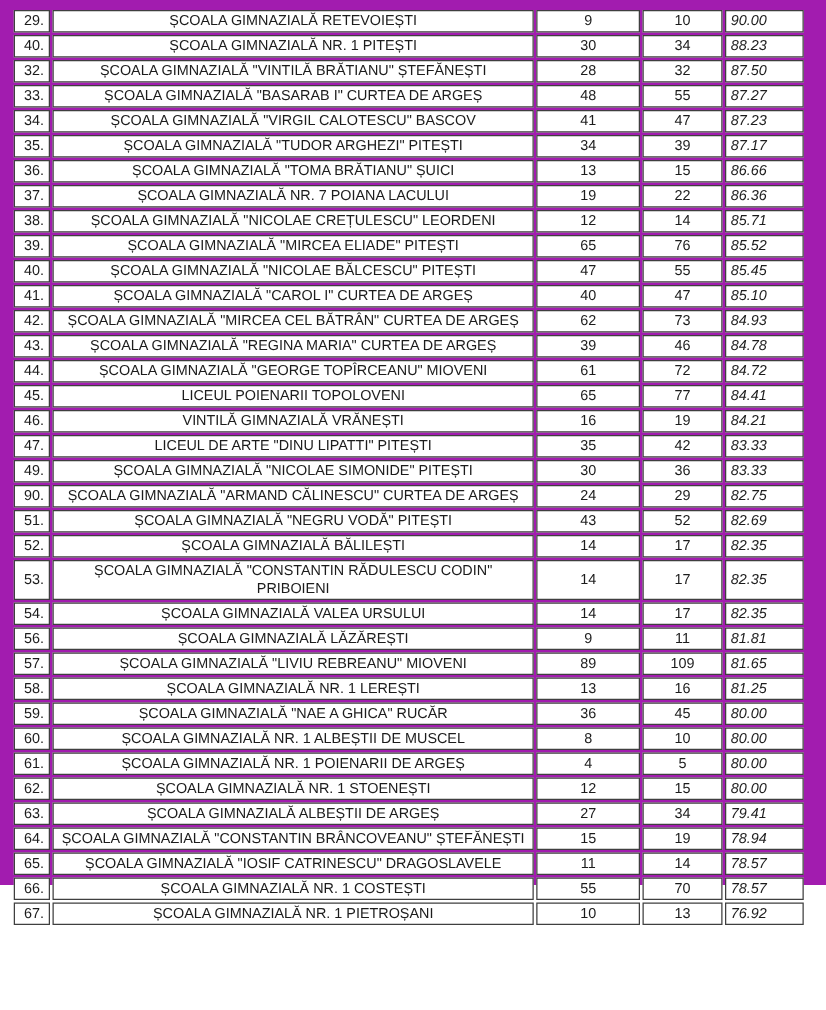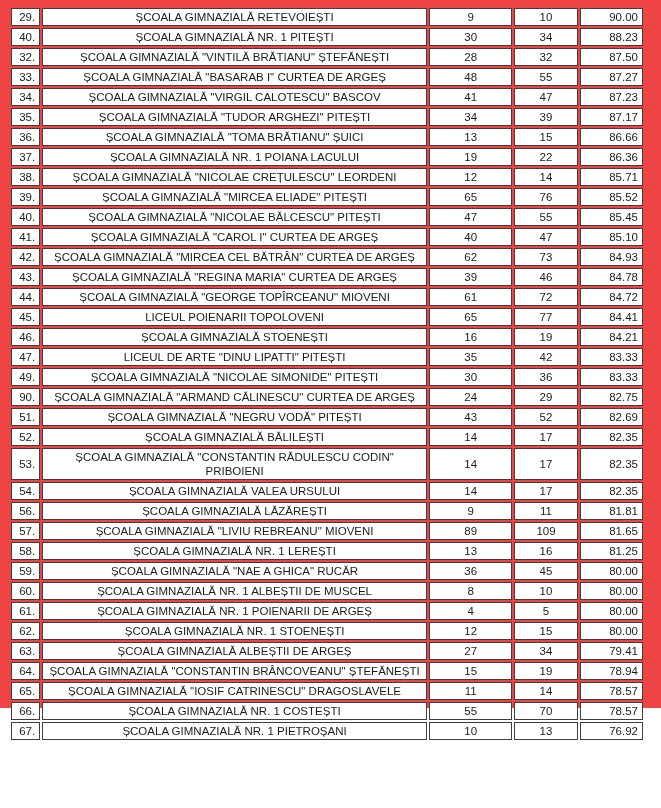--- a/index.html
+++ b/index.html
@@ -8,21 +8,21 @@
     width: 661px;
     height: 808px;
     background: #ffffff;
     font-family: "Liberation Sans", sans-serif;
     overflow: hidden;
   }
   .page {
     position: relative;
     width: 661px;
     height: 708px;
-    background: #ef4444;
+    background: #a21caf;
   }
   table.school-table {
     position: absolute;
     left: 9px;
     top: 6px;
     border-collapse: separate;
     border-spacing: 2px;
     table-layout: fixed;
     width: 636px;
   }
@@ -34,21 +34,21 @@
     line-height: 14px;
     height: 14px;
     padding: 1px 4px;
     vertical-align: middle;
     overflow: hidden;
     box-sizing: content-box;
   }
   td.c-no   { text-align: right; padding-right: 5px; }
   td.c-name { text-align: center;  padding-left: 5px;  }
   td.c-num  { text-align: center; }
-  td.c-pct  { text-align: right; }
+  td.c-pct  { text-align: left; font-style: italic; }
 </style>
 </head>
 <body style="background: rgb(255, 255, 255);">
 
 <div class="page">
   <table class="school-table">
     <colgroup>
       <col style="width:29px">
       <col style="width:383px">
       <col style="width:83px">
@@ -100,21 +100,21 @@
   </tr>
         <tr>
     <td class="c-no">36.</td>
     <td class="c-name">ȘCOALA GIMNAZIALĂ "TOMA BRĂTIANU" ȘUICI</td>
     <td class="c-num">13</td>
     <td class="c-num">15</td>
     <td class="c-pct">86.66</td>
   </tr>
         <tr>
     <td class="c-no">37.</td>
-    <td class="c-name">ȘCOALA GIMNAZIALĂ NR. 1 POIANA LACULUI</td>
+    <td class="c-name">ȘCOALA GIMNAZIALĂ NR. 7 POIANA LACULUI</td>
     <td class="c-num">19</td>
     <td class="c-num">22</td>
     <td class="c-pct">86.36</td>
   </tr>
         <tr>
     <td class="c-no">38.</td>
     <td class="c-name">ȘCOALA GIMNAZIALĂ "NICOLAE CREȚULESCU" LEORDENI</td>
     <td class="c-num">12</td>
     <td class="c-num">14</td>
     <td class="c-pct">85.71</td>
@@ -163,21 +163,21 @@
   </tr>
         <tr>
     <td class="c-no">45.</td>
     <td class="c-name">LICEUL POIENARII TOPOLOVENI</td>
     <td class="c-num">65</td>
     <td class="c-num">77</td>
     <td class="c-pct">84.41</td>
   </tr>
         <tr>
     <td class="c-no">46.</td>
-    <td class="c-name">ȘCOALA GIMNAZIALĂ STOENEȘTI</td>
+    <td class="c-name">VINTILĂ GIMNAZIALĂ VRĂNEȘTI</td>
     <td class="c-num">16</td>
     <td class="c-num">19</td>
     <td class="c-pct">84.21</td>
   </tr>
         <tr>
     <td class="c-no">47.</td>
     <td class="c-name">LICEUL DE ARTE "DINU LIPATTI" PITEȘTI</td>
     <td class="c-num">35</td>
     <td class="c-num">42</td>
     <td class="c-pct">83.33</td>

